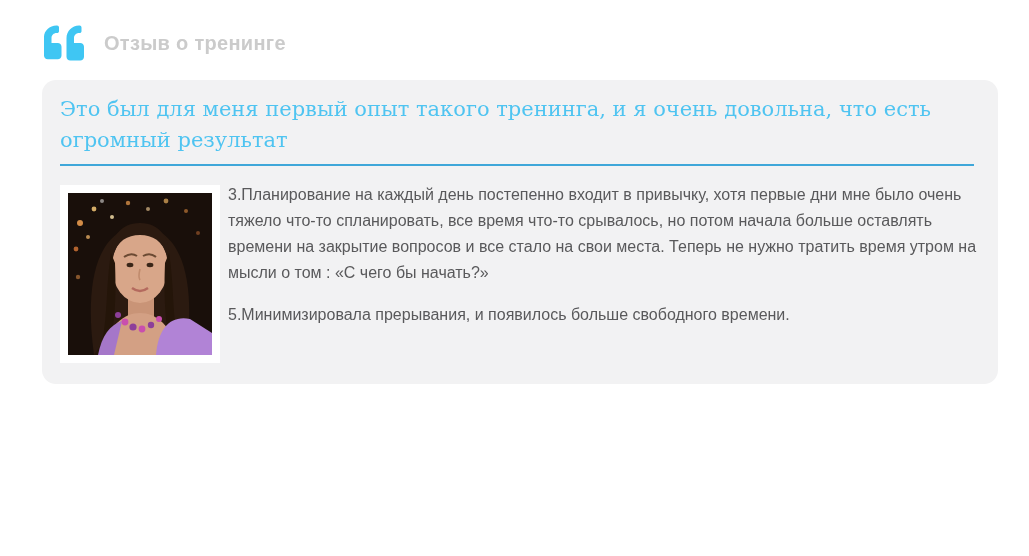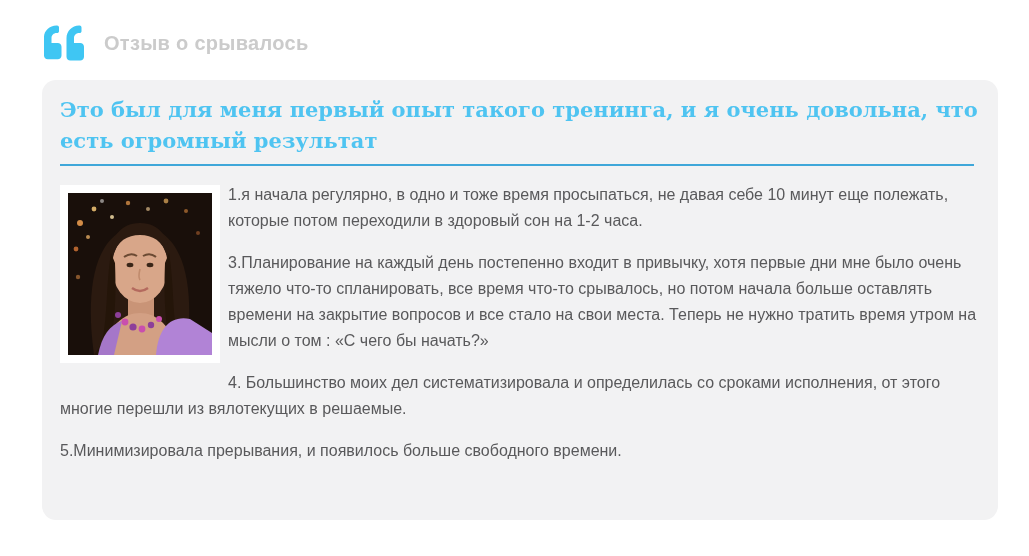--- a/index.html
+++ b/index.html
@@ -37,21 +37,21 @@
     margin-left: 2px;
     width: 956px;
     box-sizing: border-box;
     background: #f2f2f3;
     border-radius: 14px;
     padding: 14px 20px 40px 18px;
   }
   .card-heading {
     margin: 0 0 8px 0;
     font-family: "DejaVu Serif", serif;
-    font-weight: bold;
+    font-weight: normal;
     font-size: 21px;
     line-height: 31px;
     color: #4fc4f1;
   }
   .divider {
     height: 2px;
     background: #3fa7d9;
     margin: 0 4px 16px 0;
   }
   .content {
@@ -78,21 +78,21 @@
 </style>
 </head>
 <body>
 
 <div class="wrap">
 
   <div class="section-header">
     <svg class="quote-icon" viewBox="0 0 512 512" aria-hidden="true">
       <path fill="#3fc6f3" d="M464 256h-80v-64c0-35.3 28.7-64 64-64h8c13.3 0 24-10.7 24-24V56c0-13.3-10.7-24-24-24h-8c-88.4 0-160 71.6-160 160v240c0 26.5 21.5 48 48 48h128c26.5 0 48-21.5 48-48V304c0-26.5-21.5-48-48-48zm-288 0H96v-64c0-35.3 28.7-64 64-64h8c13.3 0 24-10.7 24-24V56c0-13.3-10.7-24-24-24h-8C71.6 32 0 103.6 0 176v240c0 26.5 21.5 48 48 48h128c26.5 0 48-21.5 48-48V304c0-26.5-21.5-48-48-48z"></path>
     </svg>
-    <h2 class="section-title">Отзыв о срывалось</h2>
+    <h2 class="section-title">Отзыв о тренинге</h2>
   </div>
 
   <div class="card">
     <h1 class="card-heading">Это был для меня первый опыт такого тренинга, и я очень довольна, что есть огромный результат</h1>
     <div class="divider"></div>
 
     <div class="content">
 
       <div class="photo-frame">
         <svg class="portrait" viewBox="0 0 144 162" aria-hidden="true">
@@ -127,21 +127,19 @@
           <path d="M30,162 C34,142 42,132 54,128 L46,162 Z" fill="#a577c9"></path>
           <circle cx="50" cy="122" r="3" fill="#8d3f9a"></circle>
           <circle cx="57" cy="129" r="3.4" fill="#c94fae"></circle>
           <circle cx="65" cy="134" r="3.6" fill="#8d3f9a"></circle>
           <circle cx="74" cy="136" r="3.4" fill="#c94fae"></circle>
           <circle cx="83" cy="132" r="3.2" fill="#8d3f9a"></circle>
           <circle cx="91" cy="126" r="3" fill="#c94fae"></circle>
         </svg>
       </div>
 
-      <p>1.я начала регулярно, в одно и тоже время просыпаться, не давая себе 10 минут еще полежать, которые потом переходили в здоровый сон на 1-2 часа.</p>
       <p>3.Планирование на каждый день постепенно входит в привычку, хотя первые дни мне было очень тяжело что-то спланировать, все время что-то срывалось, но потом начала больше оставлять времени на закрытие вопросов и все стало на свои места. Теперь не нужно тратить время утром на мысли о том : «С чего бы начать?»</p>
-      <p>4. Большинство моих дел систематизировала и определилась со сроками исполнения, от этого многие перешли из вялотекущих в решаемые.</p>
       <p>5.Минимизировала прерывания, и появилось больше свободного времени.</p>
 
     </div>
   </div>
 
 </div>
 
 </body></html>

